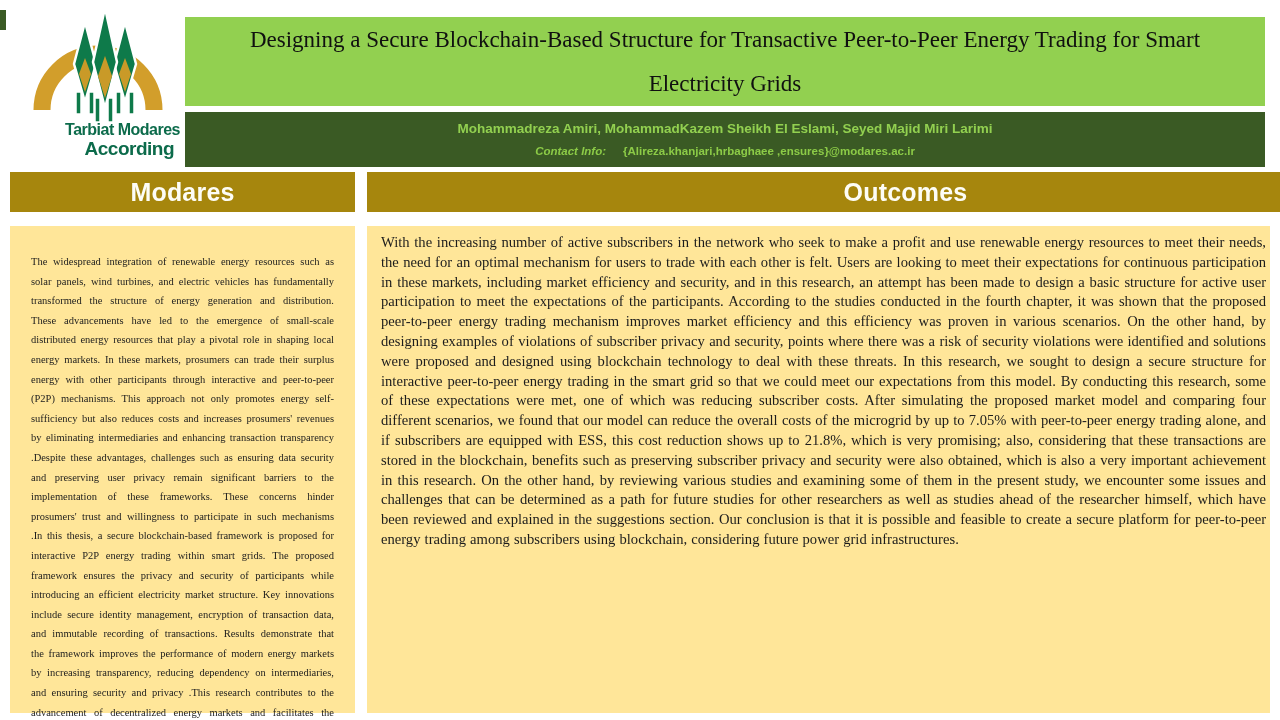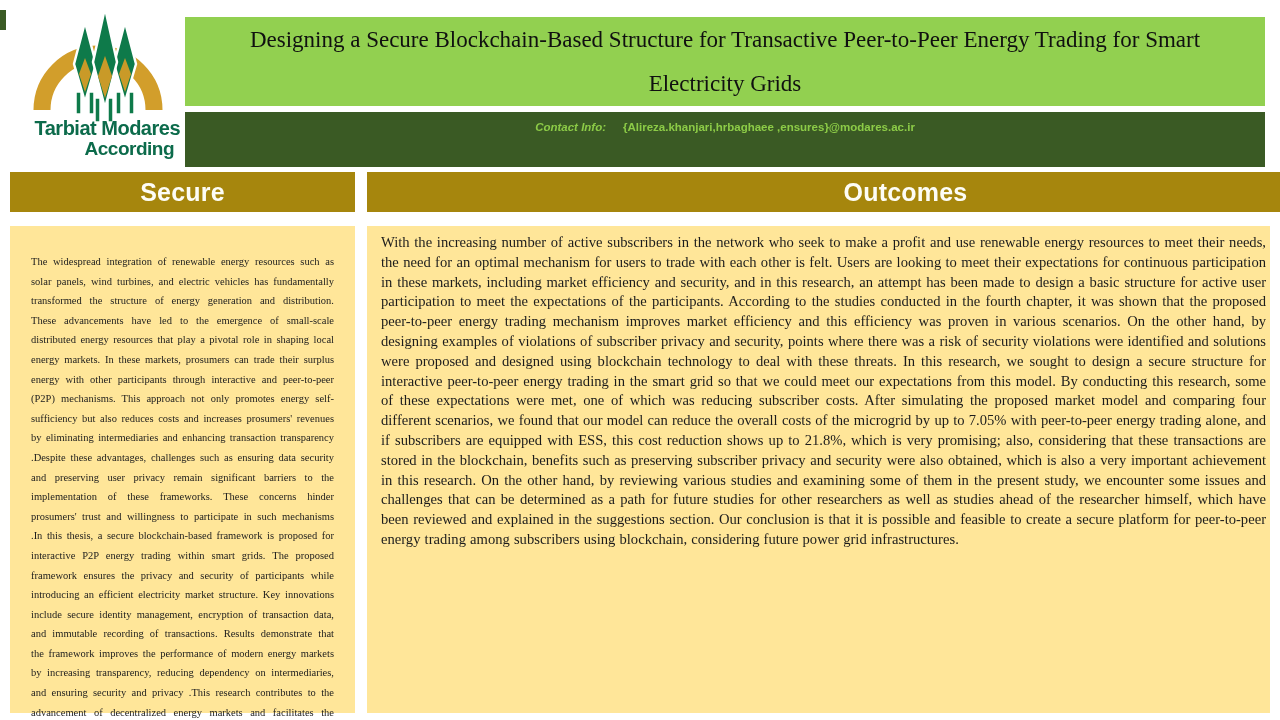--- a/index.html
+++ b/index.html
@@ -15,21 +15,21 @@
   .logo {
     position: absolute; left: 22px; top: 4px; width: 158px; height: 162px;
   }
   .logo svg { position: absolute; left: 8px; top: 2px; }
   .logo-text {
     position: absolute; left: 0; bottom: 8px; width: 158px;
     text-align: right; color: #0C6B4B; font-weight: bold;
     font-family: "Liberation Sans", sans-serif; line-height: 1.02;
     letter-spacing: -0.5px;
   }
-  .logo-text .l1 { font-size: 20px; }
+  .logo-text .l1 { font-size: 16px; }
   .logo-text .l2 { font-size: 19px; padding-right: 6px; }
 
   
   .title-bar {
     position: absolute; left: 185px; top: 17px; width: 1080px; height: 89px;
     background: #92D050; color: #101010;
     font-family: "Liberation Serif", serif;
     font-size: 23px; line-height: 44px; text-align: center;
     padding: 1px 28px 0 28px;
   }
@@ -110,27 +110,28 @@
     <div class="l1">Tarbiat Modares</div>
     <div class="l2">According</div>
   </div>
 </div>
 
 <div class="title-bar">
   <span>Designing a Secure Blockchain-Based Structure for Transactive Peer-to-Peer Energy Trading for Smart Electricity Grids</span>
 </div>
 
 <div class="authors-bar">
+  <div class="authors-line">Mohammadreza Amiri, MohammadKazem Sheikh El Eslami, Seyed Majid Miri Larimi</div>
   <div class="contact-line">
     <span class="lbl">Contact Info:</span><span>{Alireza.khanjari,hrbaghaee ,ensures}@modares.ac.ir</span>
   </div>
 </div>
 
 <div class="sec-header methods">
-  <span>Secure</span>
+  <span>Modares</span>
 </div>
 <div class="sec-header outcomes">
   <span>Outcomes</span>
 </div>
 
 <div class="panel methods">
   <span>The widespread integration of renewable energy resources such as solar panels, wind turbines, and electric vehicles has fundamentally transformed the structure of energy generation and distribution. These advancements have led to the emergence of small-scale distributed energy resources that play a pivotal role in shaping local energy markets. In these markets, prosumers can trade their surplus energy with other participants through interactive and peer-to-peer (P2P) mechanisms. This approach not only promotes energy self-sufficiency but also reduces costs and increases prosumers' revenues by eliminating intermediaries and enhancing transaction transparency .Despite these advantages, challenges such as ensuring data security and preserving user privacy remain significant barriers to the implementation of these frameworks. These concerns hinder prosumers' trust and willingness to participate in such mechanisms .In this thesis, a secure blockchain-based framework is proposed for interactive P2P energy trading within smart grids. The proposed framework ensures the privacy and security of participants while introducing an efficient electricity market structure. Key innovations include secure identity management, encryption of transaction data, and immutable recording of transactions. Results demonstrate that the framework improves the performance of modern energy markets by increasing transparency, reducing dependency on intermediaries, and ensuring security and privacy .This research contributes to the advancement of decentralized energy markets and facilitates the utilization of renewable energy resources.</span>
 </div>
 <div class="panel outcomes">
   <span>With the increasing number of active subscribers in the network who seek to make a profit and use renewable energy resources to meet their needs, the need for an optimal mechanism for users to trade with each other is felt. Users are looking to meet their expectations for continuous participation in these markets, including market efficiency and security, and in this research, an attempt has been made to design a basic structure for active user participation to meet the expectations of the participants. According to the studies conducted in the fourth chapter, it was shown that the proposed peer-to-peer energy trading mechanism improves market efficiency and this efficiency was proven in various scenarios. On the other hand, by designing examples of violations of subscriber privacy and security, points where there was a risk of security violations were identified and solutions were proposed and designed using blockchain technology to deal with these threats. In this research, we sought to design a secure structure for interactive peer-to-peer energy trading in the smart grid so that we could meet our expectations from this model. By conducting this research, some of these expectations were met, one of which was reducing subscriber costs. After simulating the proposed market model and comparing four different scenarios, we found that our model can reduce the overall costs of the microgrid by up to 7.05% with peer-to-peer energy trading alone, and if subscribers are equipped with ESS, this cost reduction shows up to 21.8%, which is very promising; also, considering that these transactions are stored in the blockchain, benefits such as preserving subscriber privacy and security were also obtained, which is also a very important achievement in this research. On the other hand, by reviewing various studies and examining some of them in the present study, we encounter some issues and challenges that can be determined as a path for future studies for other researchers as well as studies ahead of the researcher himself, which have been reviewed and explained in the suggestions section. Our conclusion is that it is possible and feasible to create a secure platform for peer-to-peer energy trading among subscribers using blockchain, considering future power grid infrastructures.</span>

